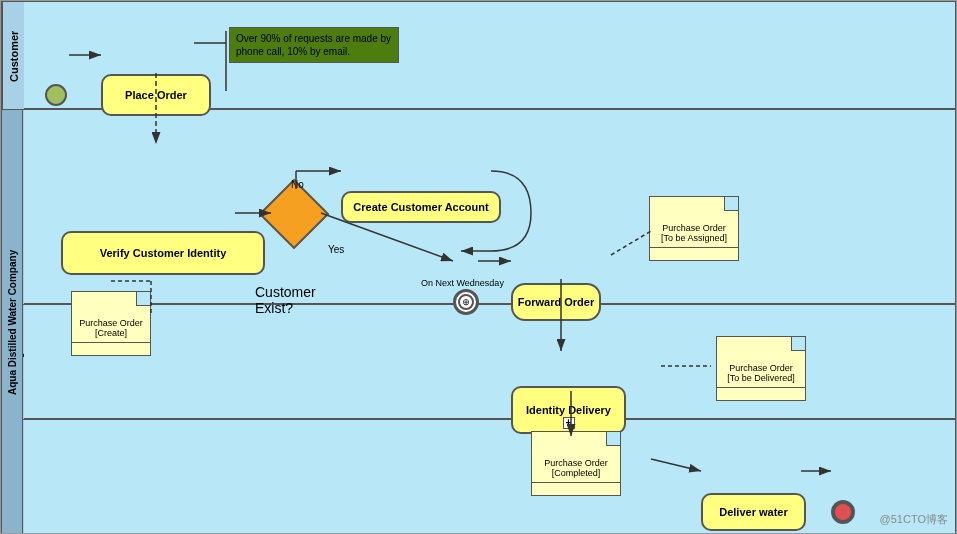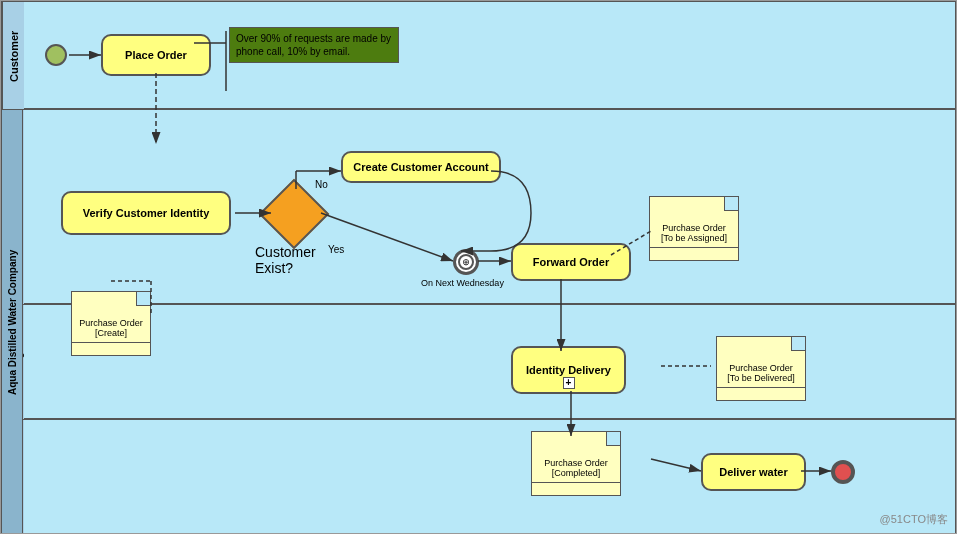--- a/index.html
+++ b/index.html
@@ -105,20 +105,21 @@
       writing-mode: vertical-rl;
       transform: rotate(180deg);
       font-size: 10px;
       font-weight: bold;
       z-index: 10;
     }
 
     
     .shape {
       position: absolute;
+      margin-top: 40px;
     }
 
     
     .start-circle {
       width: 22px;
       height: 22px;
       border-radius: 50%;
       background: #a0c060;
       border: 2px solid #555;
     }
@@ -305,53 +306,53 @@
 
   <div class="shape task-box" style="left:100px; top:33px; width:110px; height:42px;">
     <span>Place Order</span>
   </div>
 
   <div class="annotation" style="left:228px; top:26px; width:170px;">
     <span>Over 90% of requests are made
 by phone call, 10% by email.</span>
   </div>
 
-  <div class="shape task-box" style="left:60px; top:190px; width:170px; height:44px;">
+  <div class="shape task-box" style="left:60px; top:190px; width:204px; height:44px;">
     <span>Verify Customer Identity</span>
   </div>
 
   <div style="position:absolute; left:268px; top:188px; width:50px; height:50px;">
     <div style="width:50px; height:50px; background:#f5a020; border:2px solid #555; transform:rotate(45deg); position:absolute; top:0; left:0;"></div>
   </div>
   <div class="shape gateway-label" style="left:254px; top:243px; width:80px;">
     <span>Customer Exist?</span>
   </div>
 
-  <div style="position:absolute; left:290px; top:178px; font-size:10px;padding-left:24px;">
+  <div style="position:absolute; left:290px; top:178px; font-size:10px;">
     <span>No</span>
   </div>
 
   <div style="position:absolute; left:327px; top:243px; font-size:10px;">
     <span>Yes</span>
   </div>
 
   <div class="shape task-box" style="left:340px; top:150px; width:160px; height:32px;">
     <span>Create Customer Account</span>
   </div>
 
   <div class="shape" style="left:452px; top:248px; width:26px; height:26px;">
     <div style="width:26px; height:26px; border-radius:50%; border:3px solid #555; background:#fff; display:flex; align-items:center; justify-content:center;">
       <div style="width:16px; height:16px; border-radius:50%; border:2px solid #555; display:flex; align-items:center; justify-content:center; font-size:9px;">⊕</div>
     </div>
   </div>
   <div style="position:absolute; left:420px; top:277px; font-size:9px; width:90px;">
     <span>On Next Wednesday</span>
   </div>
 
-  <div class="shape task-box" style="left:510px; top:242px; width:120px; height:38px;">
+  <div class="shape task-box" style="left:510px; top:242px; width:90px; height:38px;border-radius:14px;">
     <span>Forward Order</span>
   </div>
 
   <div class="document" style="left:70px; top:290px; width:80px; height:65px;">
 
     <div style="position:absolute; top:0; right:0; width:14px; height:14px; background:#b8e8f8; border-left:1.5px solid #555; border-bottom:1.5px solid #555;"></div>
     <div style="margin-top:12px; font-size:9px; text-align:center; white-space:pre-line;">Purchase Order
 [Create]</div>
   </div>
 

